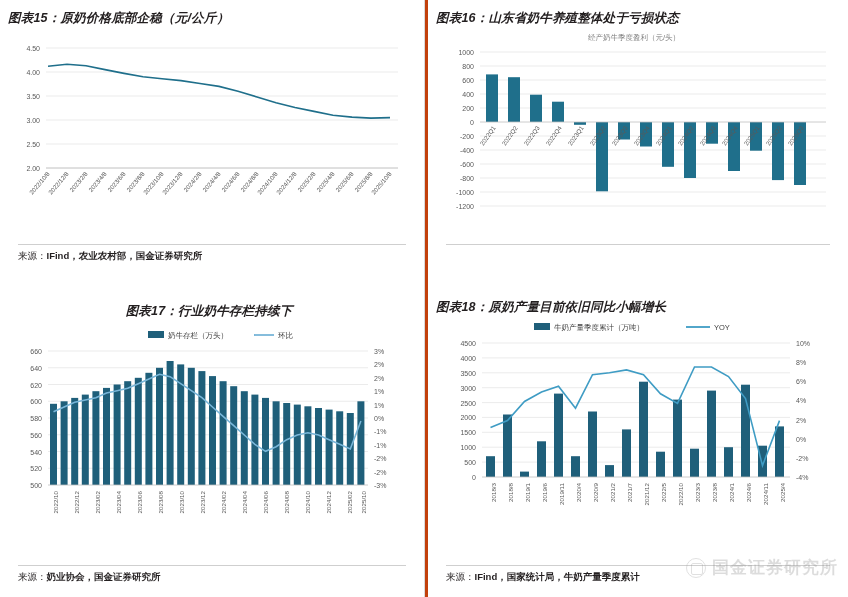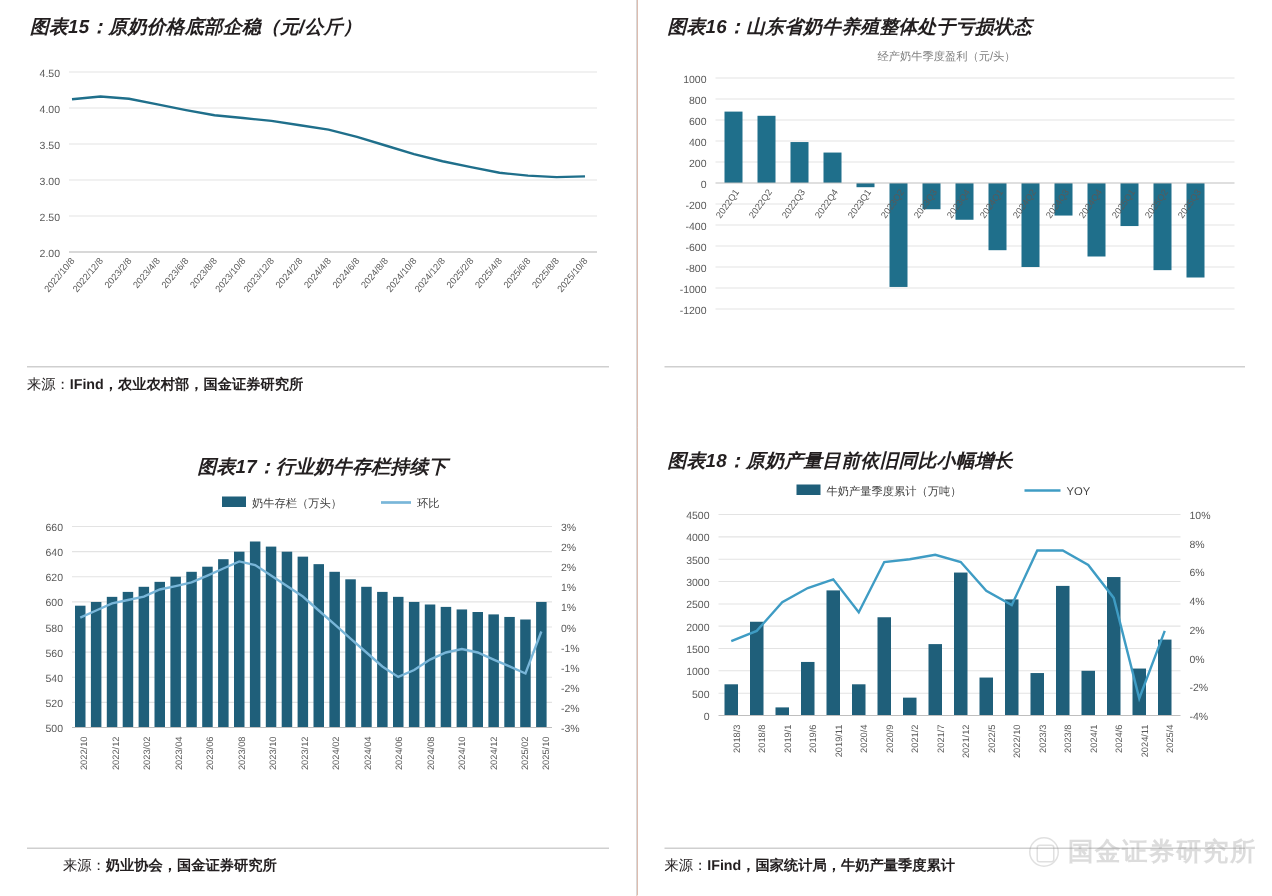--- a/index.html
+++ b/index.html
@@ -13,23 +13,23 @@
     position: relative;
   }
   .grid {
     position: absolute; inset: 0;
     display: grid;
     grid-template-columns: 424px 424px;
     grid-template-rows: 285px 312px;
   }
   .panel {
     position: relative;
-    padding: 10px 14px 0 20px;
-  }
-  .panel.right { border-left: 1px solid #c2410c; }
+    padding: 10px 14px 0 8px;
+  }
+  .panel.right { border-left: 4px solid #c2410c; }
   .vsep {
     position: absolute;
     left: 424px; top: 0; bottom: 0;
     width: 1px; background: #d9d9d9;
   }
   .hsep-top {
     position: absolute; left: 18px; right: 18px;
     height: 1px; background: #cfcfcf;
   }
   .fig-title {
@@ -307,21 +307,21 @@
           <text class="tick-lbl-sm" transform="translate(283,166) rotate(-90)" text-anchor="end">2024/08</text>
           <text class="tick-lbl-sm" transform="translate(304,166) rotate(-90)" text-anchor="end">2024/10</text>
           <text class="tick-lbl-sm" transform="translate(325,166) rotate(-90)" text-anchor="end">2024/12</text>
           <text class="tick-lbl-sm" transform="translate(346,166) rotate(-90)" text-anchor="end">2025/02</text>
           <text class="tick-lbl-sm" transform="translate(360,166) rotate(-90)" text-anchor="end">2025/10</text>
         </g>
       </svg>
     </div>
 
     <div class="hsep-top" style="top:280px;"></div>
-    <div class="source" style="top:286px;margin-left:24px;">
+    <div class="source" style="top:286px;">
       <span>来源：</span><span class="bold">奶业协会，国金证券研究所</span>
     </div>
   </div>
 
   <div class="panel right">
     <div class="fig-title" style="margin-top:4px;">图表18：原奶产量目前依旧同比小幅增长</div>
 
     <div class="chart-area" style="left:6px; top:32px;">
       <svg width="404" height="210" viewBox="0 0 404 210">
 

